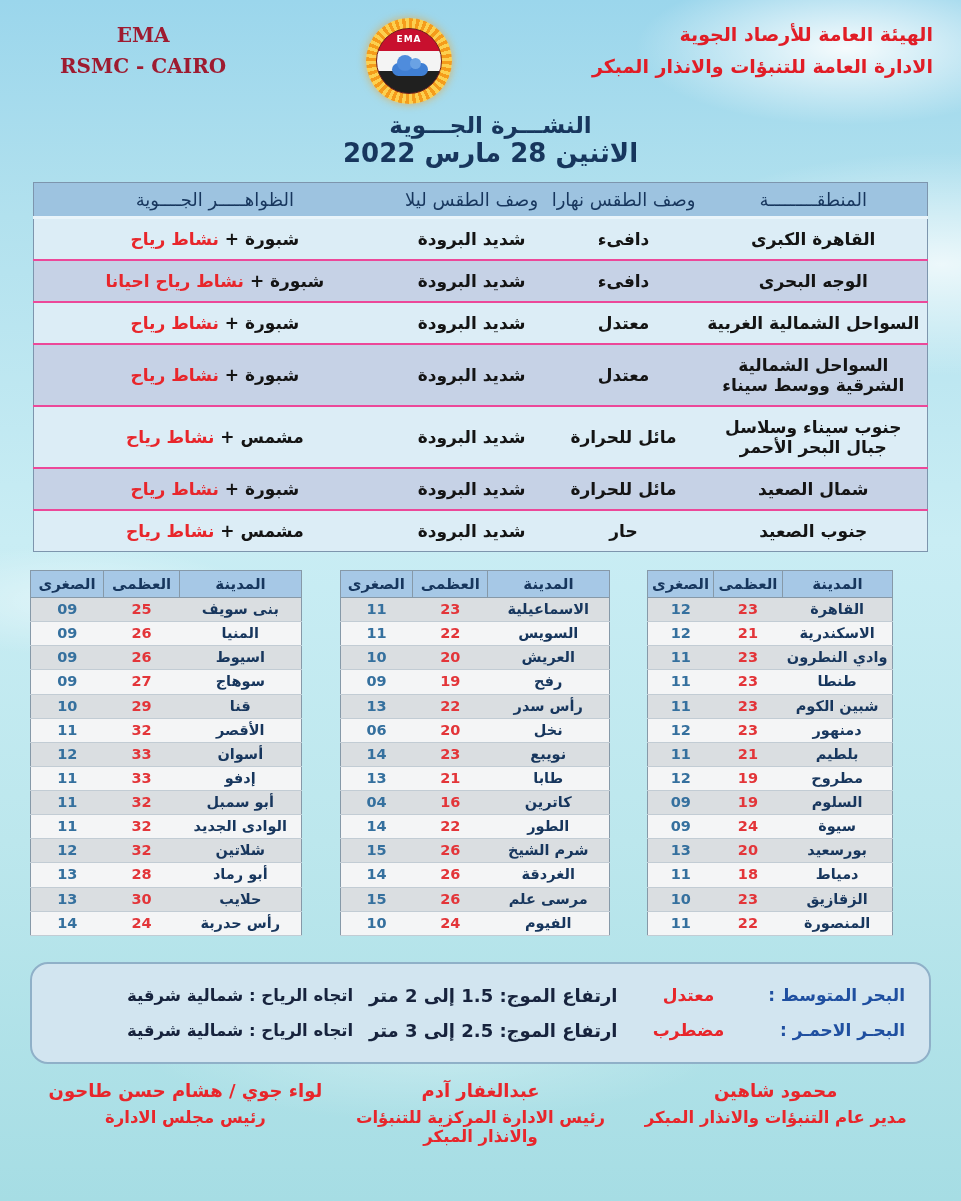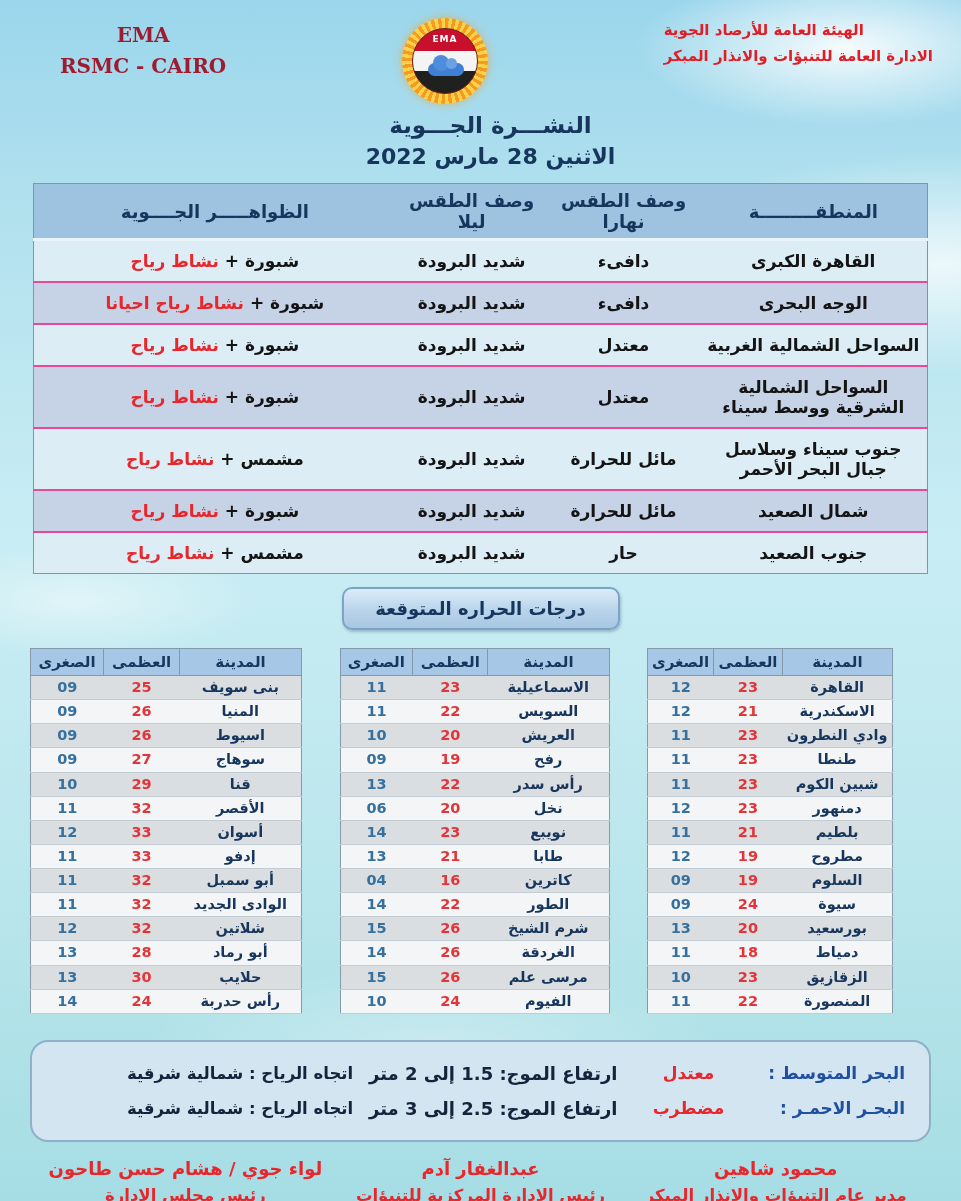--- a/index.html
+++ b/index.html
@@ -11,44 +11,44 @@
       radial-gradient(ellipse 420px 160px at 98% 22%, rgba(255,255,255,.75), rgba(255,255,255,0) 70%),
       radial-gradient(ellipse 260px 80px at 8% 50%, rgba(255,255,255,.45), rgba(255,255,255,0) 70%),
       radial-gradient(ellipse 420px 110px at 45% 87%, rgba(255,255,255,.30), rgba(255,255,255,0) 70%),
       linear-gradient(180deg,#9bd6ec 0%,#b2e1ee 18%,#c9edf4 45%,#bce7ed 70%,#a6dde4 100%);
   }
   .page { width:961px; height:1201px; position:relative; }
 
   
   .topbar { display:flex; justify-content:space-between; align-items:flex-start; padding:14px 28px 0 60px; }
   .ema-en { color:#9e1b30; font-weight:bold; font-size:20px; text-align:center; line-height:1.55; padding-top:6px; font-family:"DejaVu Serif", serif; }
-  .ema-ar { color:#e11d26; font-weight:bold; font-size:15px; text-align:left; direction:rtl; line-height:1.7; padding-top:4px; }
+  .ema-ar { color:#e11d26; font-weight:bold; font-size:19px; text-align:right; direction:rtl; line-height:1.7; padding-top:4px; }
 
   .logo { width:100px; height:92px; position:relative; margin-top:2px; }
   .sun { position:absolute; left:7px; top:2px; width:86px; height:86px; border-radius:50%;
          background:repeating-conic-gradient(#f59c1b 0deg 5deg, #fcd04f 5deg 10deg);
          box-shadow:0 0 8px rgba(246,160,30,.65); }
   .flagcircle { position:absolute; left:17px; top:12px; width:66px; height:66px; border-radius:50%; overflow:hidden;
          border:1px solid #6e1d1d;
          background:linear-gradient(180deg,#c8102e 0 34%,#f4f4f4 34% 66%,#20201f 66% 100%); }
   .logo-ema { position:absolute; top:5px; left:0; right:0; text-align:center; color:#fff; font-size:9px; font-weight:bold; letter-spacing:1px; }
   .cloud { position:absolute; top:34px; left:15px; width:36px; height:13px; background:#3f7fd4; border-radius:10px; }
   .cloud::before { content:""; position:absolute; left:5px; top:-8px; width:16px; height:16px; border-radius:50%; background:#4f8cdc; }
   .cloud::after { content:""; position:absolute; left:18px; top:-5px; width:11px; height:11px; border-radius:50%; background:#6aa2e4; }
 
   
   .title { text-align:center; direction:rtl; color:#17365d; margin-top:4px;padding-left:20px; }
   .title .t1 { font-size:23px; font-weight:bold; }
-  .title .t2 { font-size:22px; font-weight:bold; margin-top:6px; }
+  .title .t2 { font-size:26px; font-weight:bold; }
 
   
   .forecast-wrap { margin:14px 33px 0 33px; }
   table.forecast { width:100%; border-collapse:collapse; direction:rtl; table-layout:fixed;
                    border:1px solid #7d95ad; }
-  table.forecast th { background:#9dc3e0; color:#17365d; font-size:18px; font-weight:bold; padding:6px 4px; border-bottom:3px solid #e9f4fa;margin-top:39px; }
+  table.forecast th { background:#9dc3e0; color:#17365d; font-size:18px; font-weight:normal; padding:6px 4px; border-bottom:3px solid #e9f4fa;margin-top:39px; }
   table.forecast td { font-size:17px; font-weight:bold; text-align:center; padding:10px 4px; color:#141414; border-top:2px solid #ec4899; }
   table.forecast col.c-region { width:25.5%; }
   table.forecast col.c-day    { width:17%; }
   table.forecast col.c-night  { width:17%; }
   table.forecast col.c-phen   { width:40.5%; }
   tr.row-a { background:#dcedf6; }
   tr.row-b { background:#c6d2e6; }
   .phen-red { color:#e8262b; }
   td.region { color:#141414; }
 
@@ -182,23 +182,20 @@
           <tr class="row-a">
             <td class="region">جنوب الصعيد</td>
             <td>حار</td>
             <td>شديد البرودة</td>
             <td><span>مشمس +</span> <span class="phen-red">نشاط رياح</span></td>
           </tr>
         </tbody>
     </table>
   </div>
 
-  <div class="temp-btn-row">
-    <span class="temp-btn">درجات الحراره المتوقعة</span>
-  </div>
 
   <div class="temps">
 
     <table class="temp t-right">
       <colgroup>
           <col class="c-city">
           <col class="c-max">
           <col class="c-min">
         </colgroup>
       <thead>

